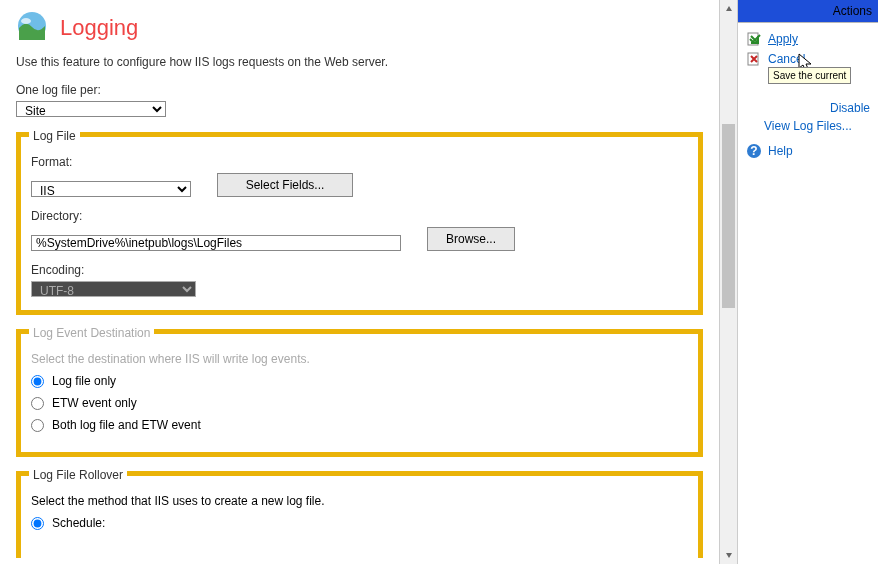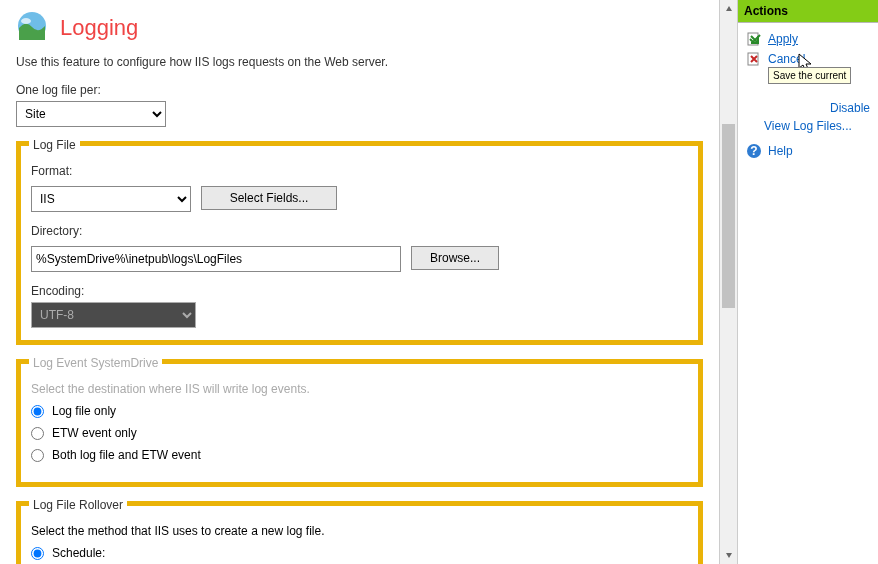--- a/index.html
+++ b/index.html
@@ -3,42 +3,42 @@
 <meta charset="utf-8">
 <style>
 * { box-sizing: border-box; margin: 0; padding: 0; font-family: "Segoe UI", Tahoma, sans-serif; font-size: 12px; }
 body { display: flex; width: 878px; height: 564px; background: #fff; overflow: hidden; }
 .main-pane { flex: 1; padding: 10px 16px; position: relative; border-right: 1px solid #ccc; }
 .scrollbar { width: 18px; background: #f0f0f0; display: flex; flex-direction: column; border-right: 1px solid #ccc; }
 .scrollbar .arrow { height: 18px; display: flex; align-items: center; justify-content: center; color: #666; }
 .scrollbar .track { flex: 1; position: relative; }
 .scrollbar .thumb { position: absolute; left: 2px; right: 2px; top: 20%; height: 35%; background: #c2c2c2; }
 .actions-pane { width: 140px; background: #efefef; display: flex; flex-direction: column; }
-.actions-header { background: #84cc16; padding: 4px 6px; font-weight: 700; border-bottom: 1px solid #b8b8b8; }
+.actions-header { background: #1d4ed8; padding: 4px 6px; font-weight: 400; border-bottom: 1px solid #b8b8b8; text-align: right; }
 .actions-body { padding: 6px 4px; background: #fff; flex: 1; position: relative; }
 .action-item { display: flex; align-items: center; gap: 6px; padding: 2px 4px; cursor: pointer; }
 .action-item .lbl { color: #0a62c4; }
 .action-item .lbl.underline { text-decoration: underline; }
 .action-item .icon { width: 16px; height: 16px; display: flex; align-items: center; justify-content: center; }
 .tooltip { position: absolute; top: 44px; left: 30px; background: #ffffe1; border: 1px solid #808080; padding: 2px 4px; font-size: 10px; white-space: nowrap; }
 .cursor { position: absolute; top: 30px; left: 60px; pointer-events: none; }
 
 
 .header-row { display: flex; align-items: center; gap: 12px; margin-bottom: 10px; }
 .page-title { font-size: 22px; font-weight: 400; color: #ef4444; }
 .desc { color: #333; margin-bottom: 14px; }
 .field-label { color: #333; margin-bottom: 4px; }
-.select, .input { border: 1px solid #888; height: 26px; padding: 1px 4px; background: #fff; }
+.select, .input { border: 1px solid #888; height: 16px; padding: 1px 4px; background: #fff; }
 .select { width: 150px; }
 .select.wide { width: 160px; }
 .section { border: 5px solid #eab308; margin-top: 14px; padding: 10px 7px 12px 10px; position: relative; }
 .section-title { position: absolute; top: -8px; left: 8px; background: #fff; padding: 0 4px; color: #333; }
 .section-title.disabled { color: #aaa; }
 .disabled-text { color: #aaa; }
-.row { display: flex; align-items: flex-start; gap: 10px; margin-top: 8px; }
+.row { display: flex; align-items: flex-end; gap: 26px; margin-top: 0; }
 .btn { border: 1px solid #888; background: #e9e9e9; height: 24px; padding: 0 18px; cursor: pointer; }
 .btn.wide { width: 136px; }
 .input.dir { width: 370px; }
 .radio-row { display: flex; align-items: flex-end; gap: 8px; margin: 8px 0; }
 .radio-row input { margin: 0; }
 .select.encoding { color: #888; background: #000000; width: 165px; }
 .mt8 { margin-top: 8px; }
 .mt12 { margin-top: 12px; }
 </style>
 </head>
@@ -83,21 +83,21 @@
     </div>
 
     <div class="field-label mt12">Encoding:</div>
     <select class="select encoding" disabled="">
       <option>UTF-8</option>
     </select>
   </div>
 
   
   <div class="section">
-    <span class="section-title disabled">Log Event SystemDrive</span>
+    <span class="section-title disabled">Log Event Destination</span>
     <div class="disabled-text mt8">Select the destination where IIS will write log events.</div>
 
     <div class="radio-row">
       <input type="radio" name="led" checked="" style="">
       <span>Log file only</span>
     </div>
     <div class="radio-row">
       <input type="radio" name="led" style="">
       <span>ETW event only</span>
     </div>

